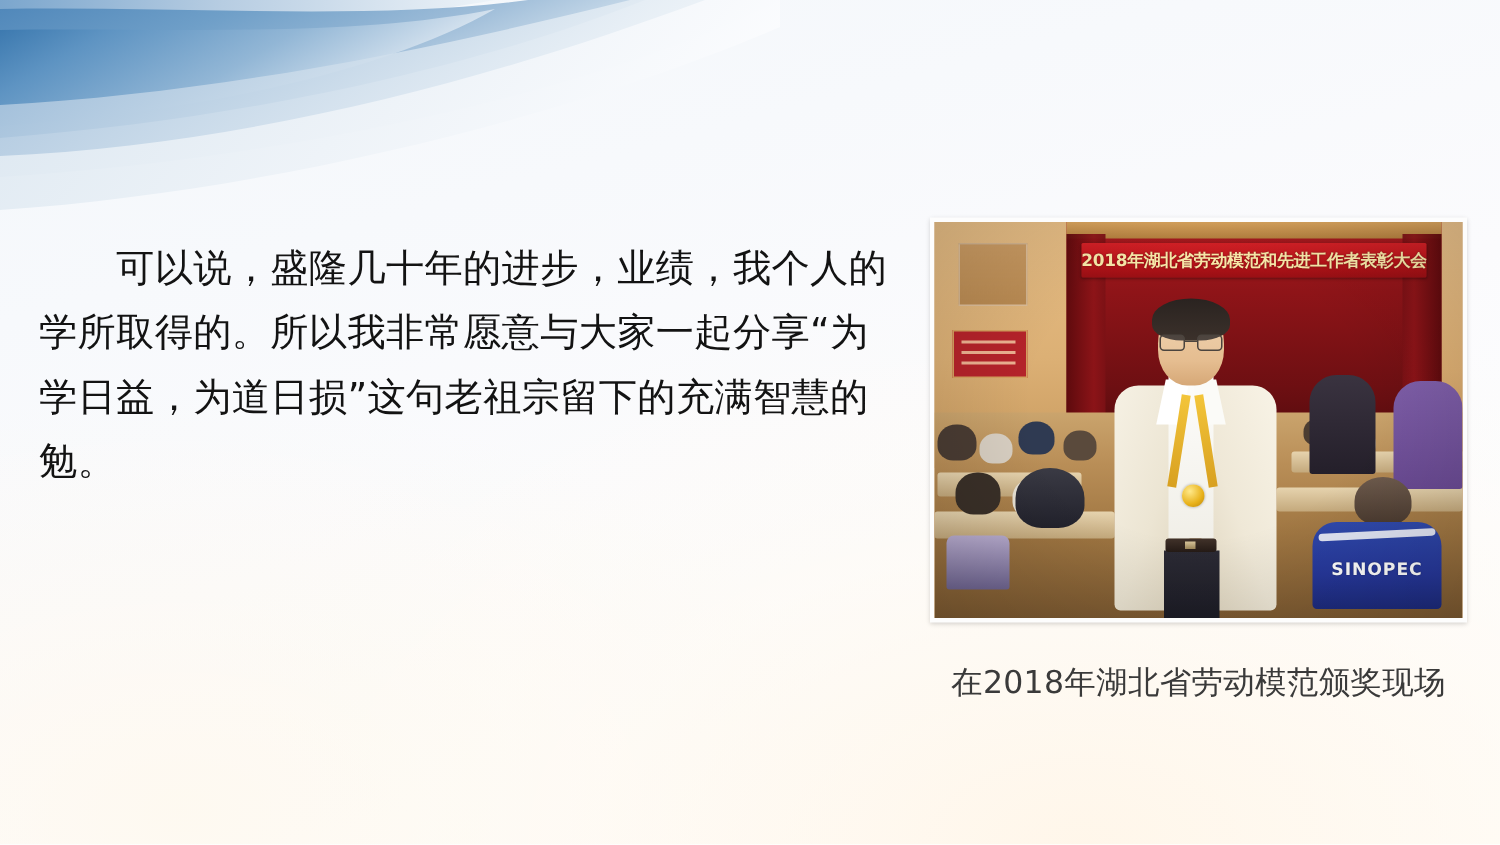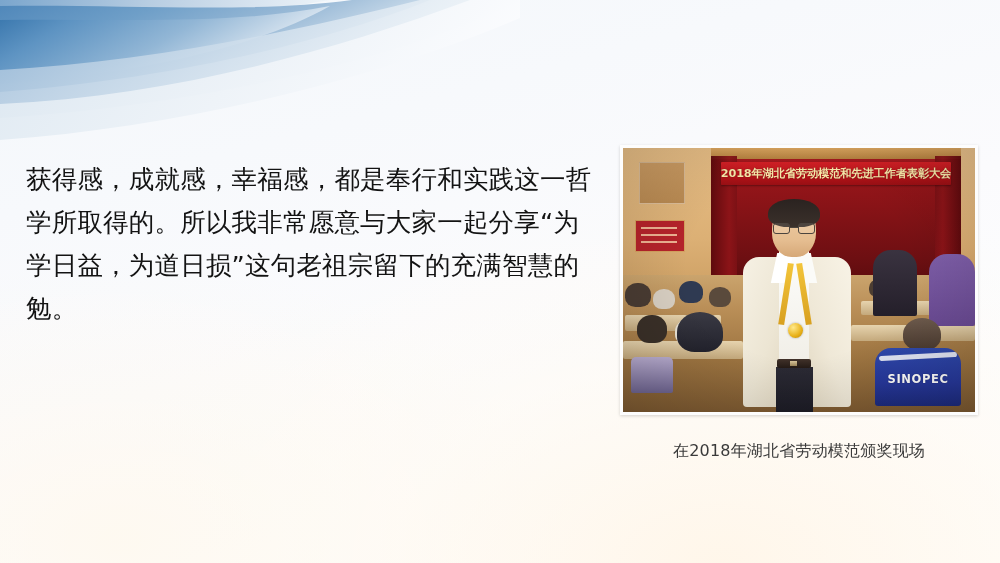--- a/index.html
+++ b/index.html
@@ -264,21 +264,21 @@
   }
 
   
   #caption {
     position: absolute;
     left: 620px;
     top: 441px;
     width: 358px;
     text-align: center;
     font-family: "DejaVu Sans", "Liberation Sans", sans-serif;
-    font-size: 16px;
+    font-size: 21px;
     color: #3a3a3a;
     letter-spacing: 0.2px;
   }
 </style>
 </head>
 <body>
 
 <div id="slide">
 
   <svg id="wave" viewBox="0 0 520 160" preserveAspectRatio="none">
@@ -320,21 +320,21 @@
     <path d="M0,6 C120,4 250,14 352,0 L430,0 C330,40 180,78 0,92 Z" fill="url(#g1)"></path>
 
     <path d="M0,20 C110,18 230,26 330,6 C260,46 140,74 0,84 Z" fill="url(#g2)" opacity="0.92"></path>
 
     <path d="M0,70 C150,62 300,30 420,0 L520,0 C420,52 220,104 0,118 Z" fill="url(#g3)" opacity="0.9"></path>
 
     <path d="M0,104 C170,96 330,52 470,0 L520,0 L520,18 C400,70 200,126 0,140 Z" fill="url(#g4)" opacity="0.95"></path>
   </svg>
 
   <div id="body-copy">
-    <div class="copy-line">获得感，成就感，幸福感，都是奉行和实践这一哲</div>
+    <div class="copy-line">　　可以说，盛隆几十年的进步，业绩，我个人的</div>
     <div class="copy-line">学所取得的。所以我非常愿意与大家一起分享“为</div>
     <div class="copy-line">学日益，为道日损”这句老祖宗留下的充满智慧的</div>
     <div class="copy-line">勉。</div>
   </div>
 
   <div id="photo-block">
     <div id="photo-frame">
       <div id="photo">
 
         <div class="wall-left"></div>

